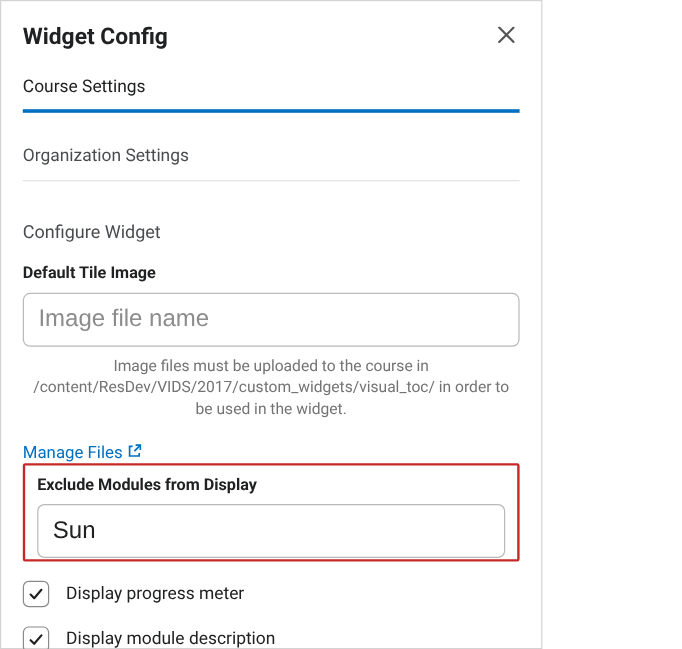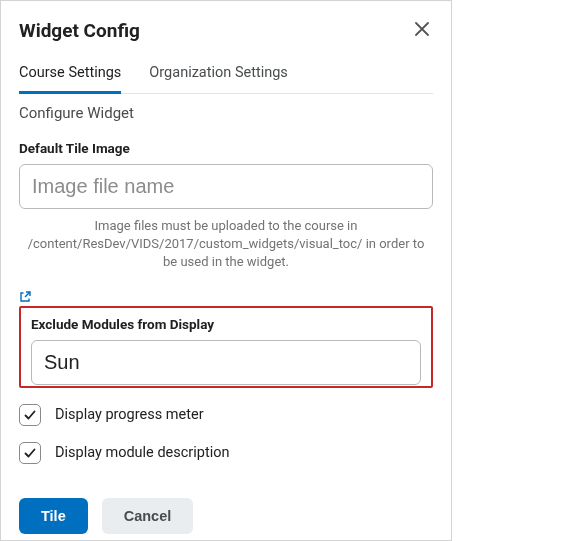--- a/index.html
+++ b/index.html
@@ -34,35 +34,36 @@
     cursor: pointer;
     padding: 2px 4px;
     background: none;
     border: none;
   }
   .tabs {
     display: flex;
     gap: 28px;
     margin-top: 22px;
     border-bottom: 1px solid #e3e3e3;
+    flex-direction: column;
   }
   .tab {
     padding: 0 0 10px 0;
     font-size: 14.5px;
     color: #494c4e;
     cursor: pointer;
     border-bottom: 3px solid transparent;
     margin-bottom: -1px;
   }
   .tab.active {
     color: #202122;
     border-bottom-color: #006fbf;
   }
   .section-title {
-    margin-top: 10px;
+    margin-top: 33px;
     font-size: 15px;
     font-weight: 400;
     color: #494c4e;
   }
   .field-label {
     margin-top: 18px;
     font-size: 13.5px;
     font-weight: 700;
     color: #202122;
   }
@@ -171,20 +172,21 @@
   </div>
 
   <div class="section-title">Configure Widget</div>
 
   <div class="field-label">Default Tile Image</div>
   <input type="text" class="text-input" placeholder="Image file name" style="">
   <div class="help-text">Image files must be uploaded to the course in /content/ResDev/VIDS/2017/custom_widgets/visual_toc/ in order to be used in the widget.</div>
 
   <div class="link-row">
     <a class="link">
+      <span>Manage Files</span>
       <span class="ext-icon">
         <svg width="12" height="12" viewBox="0 0 12 12">
           <path d="M4.5 2 H2 V10 H10 V7.5" stroke="#006fbf" stroke-width="1.4" fill="none"></path>
           <path d="M7 1 H11 V5" stroke="#006fbf" stroke-width="1.4" fill="none"></path>
           <path d="M11 1 L6 6" stroke="#006fbf" stroke-width="1.4" fill="none"></path>
         </svg>
       </span>
     </a>
   </div>
 

